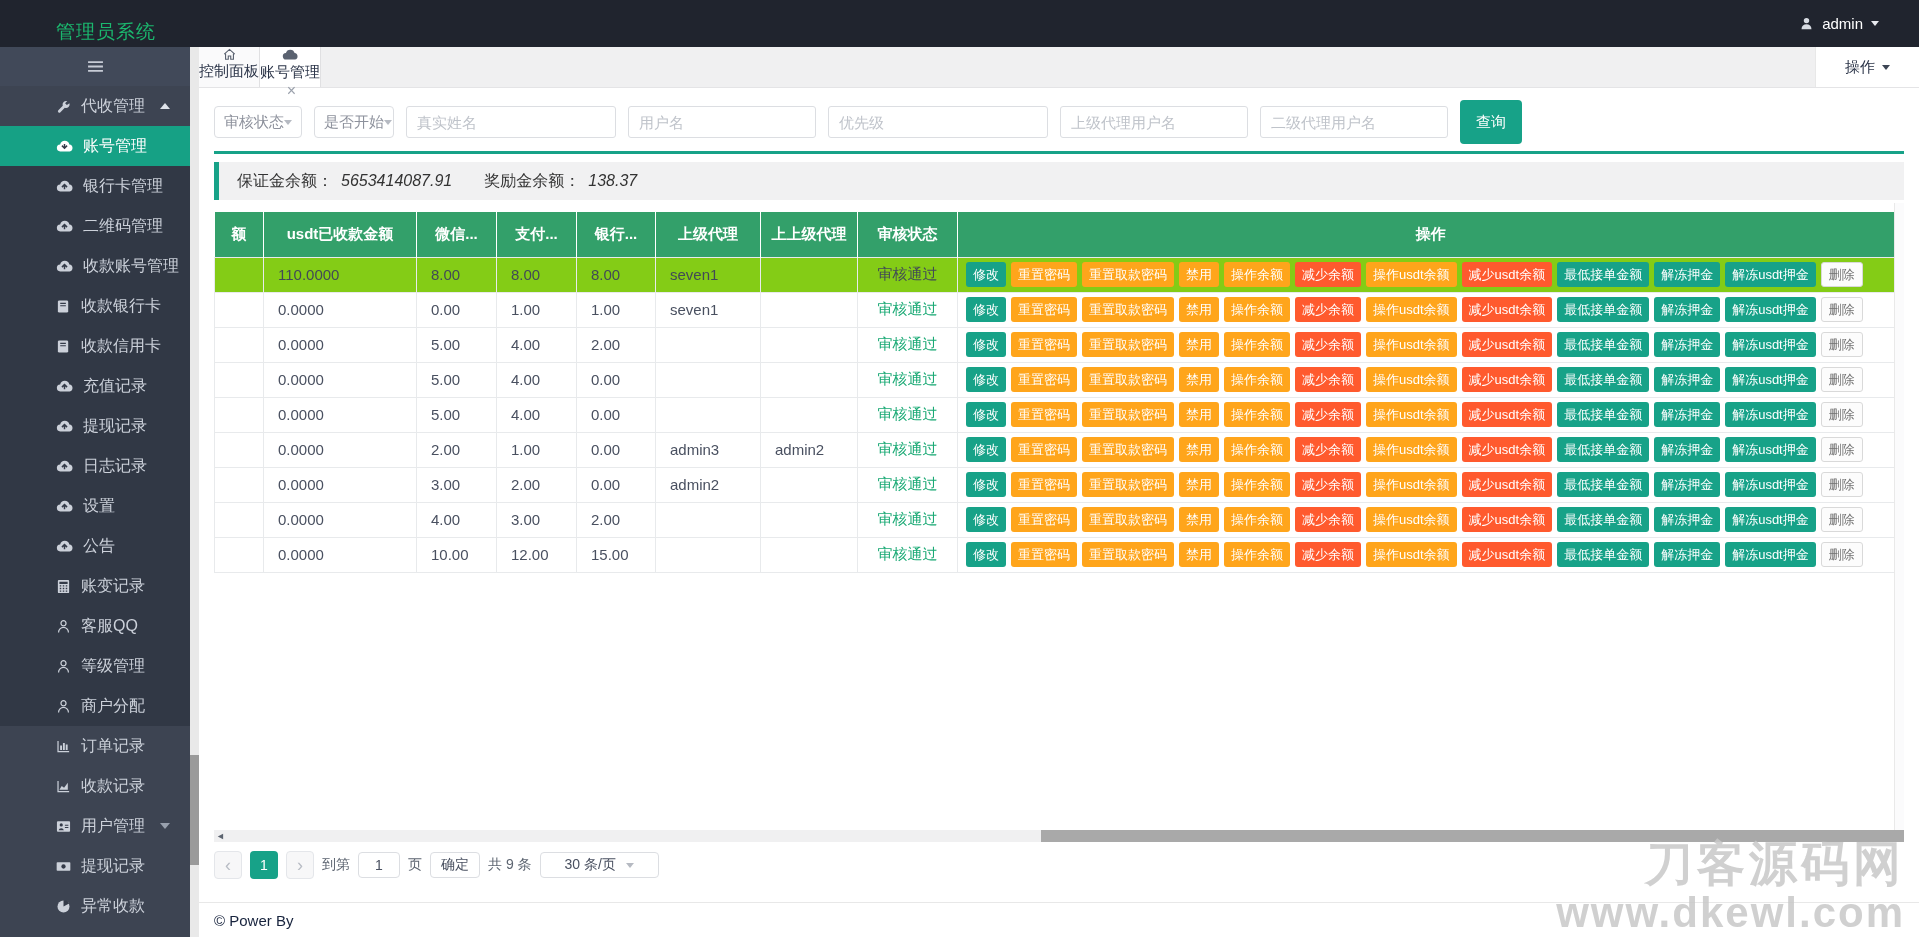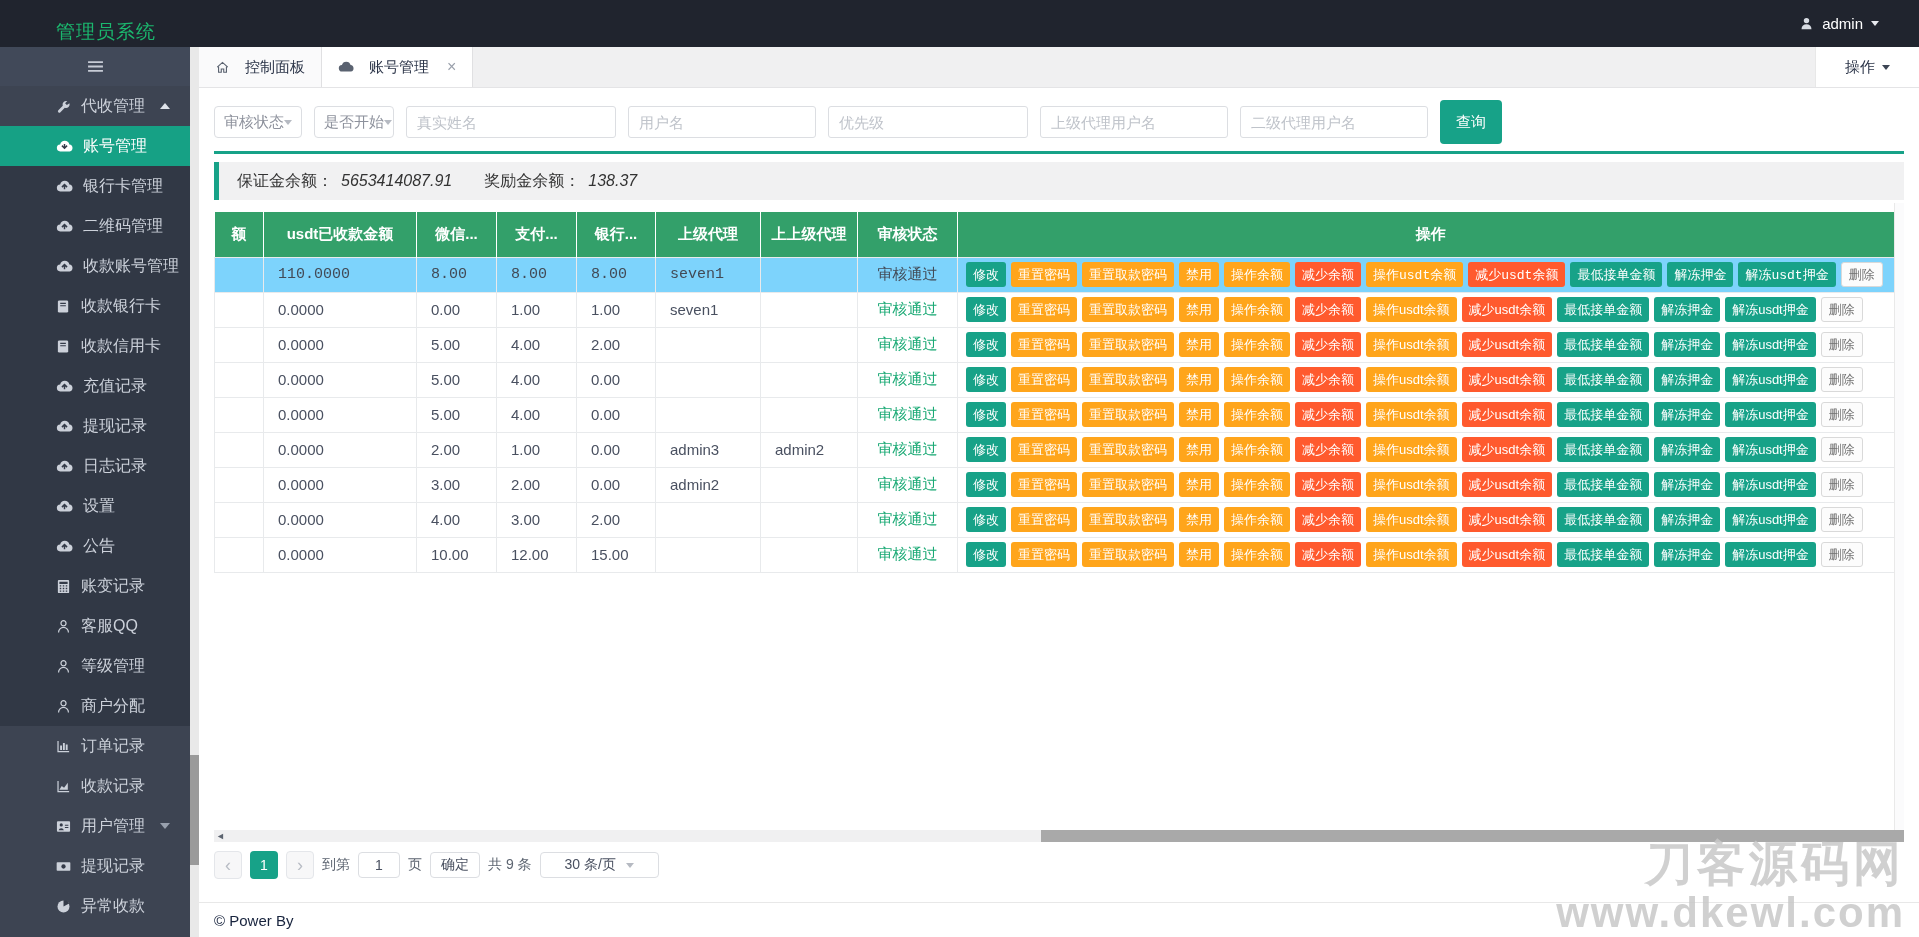--- a/index.html
+++ b/index.html
@@ -28,21 +28,21 @@
   .side-caret.down { border:5px solid transparent; border-top:6px solid #98a0ad; margin-top:5px; }
 
   
   .page-scroll { position:absolute; left:190px; top:47px; width:9px; bottom:0; background:#e9e9e9; z-index:11; }
   .page-scroll .thumb { position:absolute; left:0; width:9px; top:708px; height:110px; background:#9a9a9a; }
 
   
   .main { position:absolute; left:199px; top:47px; right:0; bottom:0; background:#fff; display:flex; flex-direction:column; }
 
   .tabbar { height:41px; background:#f0f0f1; border-bottom:1px solid #e4e4e6; display:flex; align-items:stretch; flex:0 0 41px; }
-  .tab { display:flex; align-items:center; gap:15px; padding:0 16px; background:#fafafb; border-right:1px solid #e0e0e2; font-size:15px; color:#2b3448; cursor:pointer; }
+  .tab { display:flex; align-items:center; gap:0; padding:0 0; background:#fafafb; border-right:1px solid #e0e0e2; font-size:15px; color:#2b3448; cursor:pointer;flex-direction:column; }
   .tab.active { background:#fff; }
   .tab .icon { color:#5a6270; }
   .tab-close { color:#9aa0ab; font-size:16px; margin-left:3px; cursor:pointer; }
   .tab-actions { margin-left:auto; width:104px; background:#fff; border-left:1px solid #e8e8e8; display:flex; align-items:center; justify-content:center; gap:7px; font-size:15px; color:#2b3448; cursor:pointer; }
 
   .content { flex:1; position:relative; padding:0 15px; }
 
   
   .filters { display:flex; gap:12px; margin:12px 0 0; align-items:center; }
   .f-select { height:32px; border:1px solid #dcdee2; border-radius:4px; background:#fff; display:flex; align-items:center; justify-content:space-between; padding:0 9px; color:#8d919c; font-size:15px; cursor:pointer; overflow:hidden; white-space:nowrap; }
@@ -54,21 +54,21 @@
 
   .alert { background:#f1f1f2; border-left:5px solid #17a288; height:38px; display:flex; align-items:center; padding-left:18px; font-size:16px; color:#333; gap:8px; margin-top:8px; }
   .alert .val { font-style:italic; margin-right:10px; }
   .alert .lbl2 { margin-left:14px; }
 
   
   .tbl { width:100%; border-collapse:collapse; table-layout:fixed; margin-top:12px; font-size:15px; }
   .tbl thead th { background:#33a06a; color:#fff; height:45px; font-weight:700; border-right:1px solid rgba(255,255,255,.45); overflow:hidden; white-space:nowrap; }
   .tbl thead th:last-child { border-right:none; }
   .tbl tbody td { height:35px; border:1px solid #e8eaec; color:#495060; padding-left:14px; overflow:hidden; white-space:nowrap; background:#fff; }
-  .tbl tbody tr.sel td { background:#7dd3fc; color:#424a56;font-family:Liberation Mono, monospace; }
+  .tbl tbody tr.sel td { background:#84cc16; color:#424a56; }
   .tbl td.status { text-align:center; padding-left:0; color:#19a974; }
   .tbl td.acts-td { padding:0 8px; }
   .acts { display:flex; gap:5px; align-items:center; }
   .abtn { height:25px; padding:0 7px; border-radius:3px; font-size:13px; color:#fff; border:none; white-space:nowrap; cursor:pointer; font-family:inherit; }
   .abtn.teal { background:#17a288; }
   .abtn.orange { background:#ffa51b; }
   .abtn.red { background:#ff5a2e; }
   .abtn.plain { background:#fcfcfc; color:#707070; border:1px solid #d9d9d9; }
 
   
@@ -340,21 +340,21 @@
         <div class="f-select" style="width:88px">
           <span>审核状态</span>
           <span class="tri-down"></span>
         </div>
         <div class="f-select" style="width:80px">
           <span>是否开始</span>
           <span class="tri-down"></span>
         </div>
         <input class="f-input" style="width: 210px;" placeholder="真实姓名">
         <input class="f-input" style="width: 188px;" placeholder="用户名">
-        <input class="f-input" style="width: 200px;" placeholder="优先级">
+        <input class="f-input" style="width: 220px;" placeholder="优先级">
         <input class="f-input" style="width: 188px;" placeholder="上级代理用户名">
         <input class="f-input" style="width: 188px;" placeholder="二级代理用户名">
         <button class="btn-search">查询</button>
       </div>
     <div class="rule"></div>
 
     <div class="alert">
       <span>保证金余额：</span>
       <span class="val">5653414087.91</span>
       <span class="lbl2">奖励金余额：</span>

